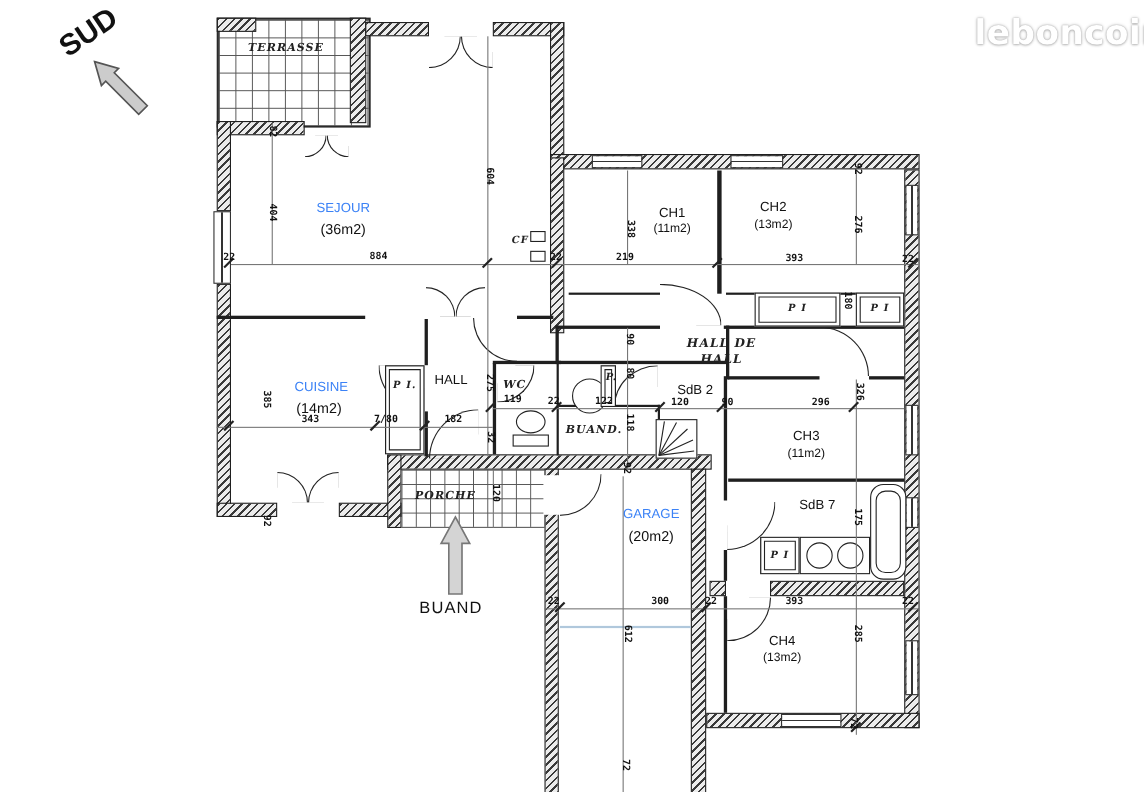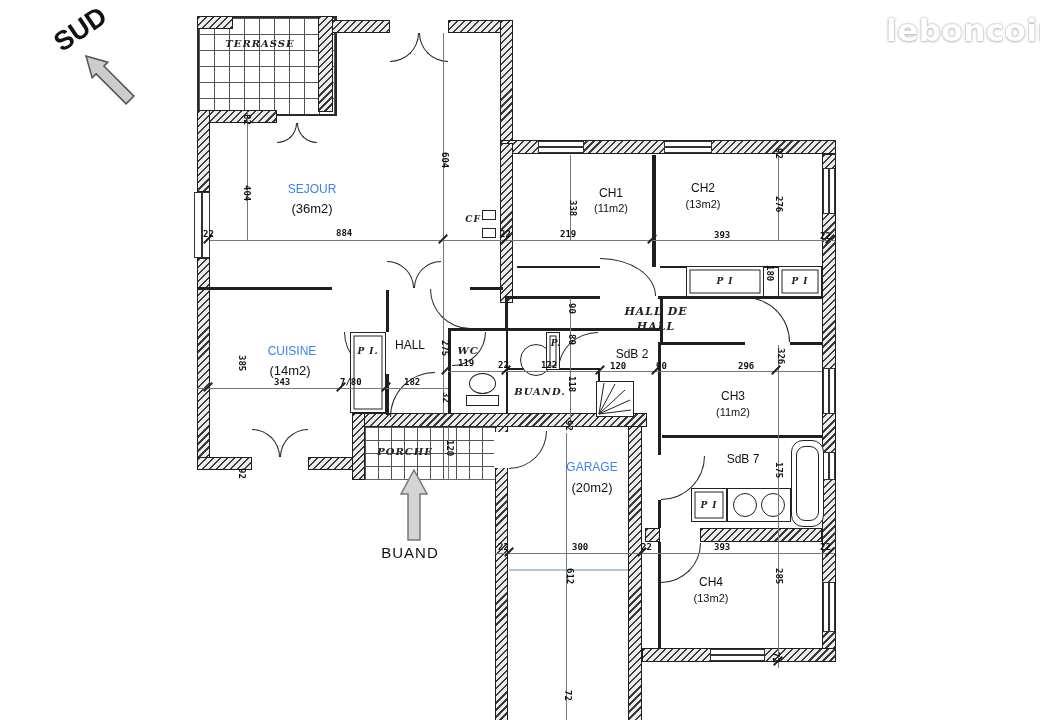--- a/index.html
+++ b/index.html
@@ -217,21 +217,21 @@
   <span class="dim dimv" style="left:577px;top:376px">118</span>
   <span class="dim dimv" style="left:451px;top:392px">32</span>
   <span class="dim" style="left:274px;top:377px">343</span>
   <span class="dim" style="left:340px;top:377px">7/80</span>
   <span class="dim" style="left:404px;top:377px">182</span>
   <span class="dim dimv" style="left:247px;top:355px">385</span>
   <span class="dim dimv" style="left:247px;top:468px">92</span>
   <span class="dim dimv" style="left:455px;top:440px">120</span>
   <span class="dim dimv" style="left:574px;top:420px">92</span>
   <span class="dim" style="left:498px;top:542px">22</span>
-  <span class="dim" style="left:572px;top:542px">300</span>
+  <span class="dim" style="left:592px;top:542px">300</span>
   <span class="dim" style="left:641px;top:542px">22</span>
   <span class="dim" style="left:714px;top:542px">393</span>
   <span class="dim" style="left:820px;top:542px">22</span>
   <span class="dim dimv" style="left:575px;top:568px">612</span>
   <span class="dim dimv" style="left:784px;top:462px">175</span>
   <span class="dim dimv" style="left:784px;top:568px">285</span>
   <span class="dim dimv" style="left:781px;top:652px">72</span>
   <span class="dim dimv" style="left:573px;top:690px">72</span>
 
   <div class="it" style="left:260px;top:38px">TERRASSE</div>

